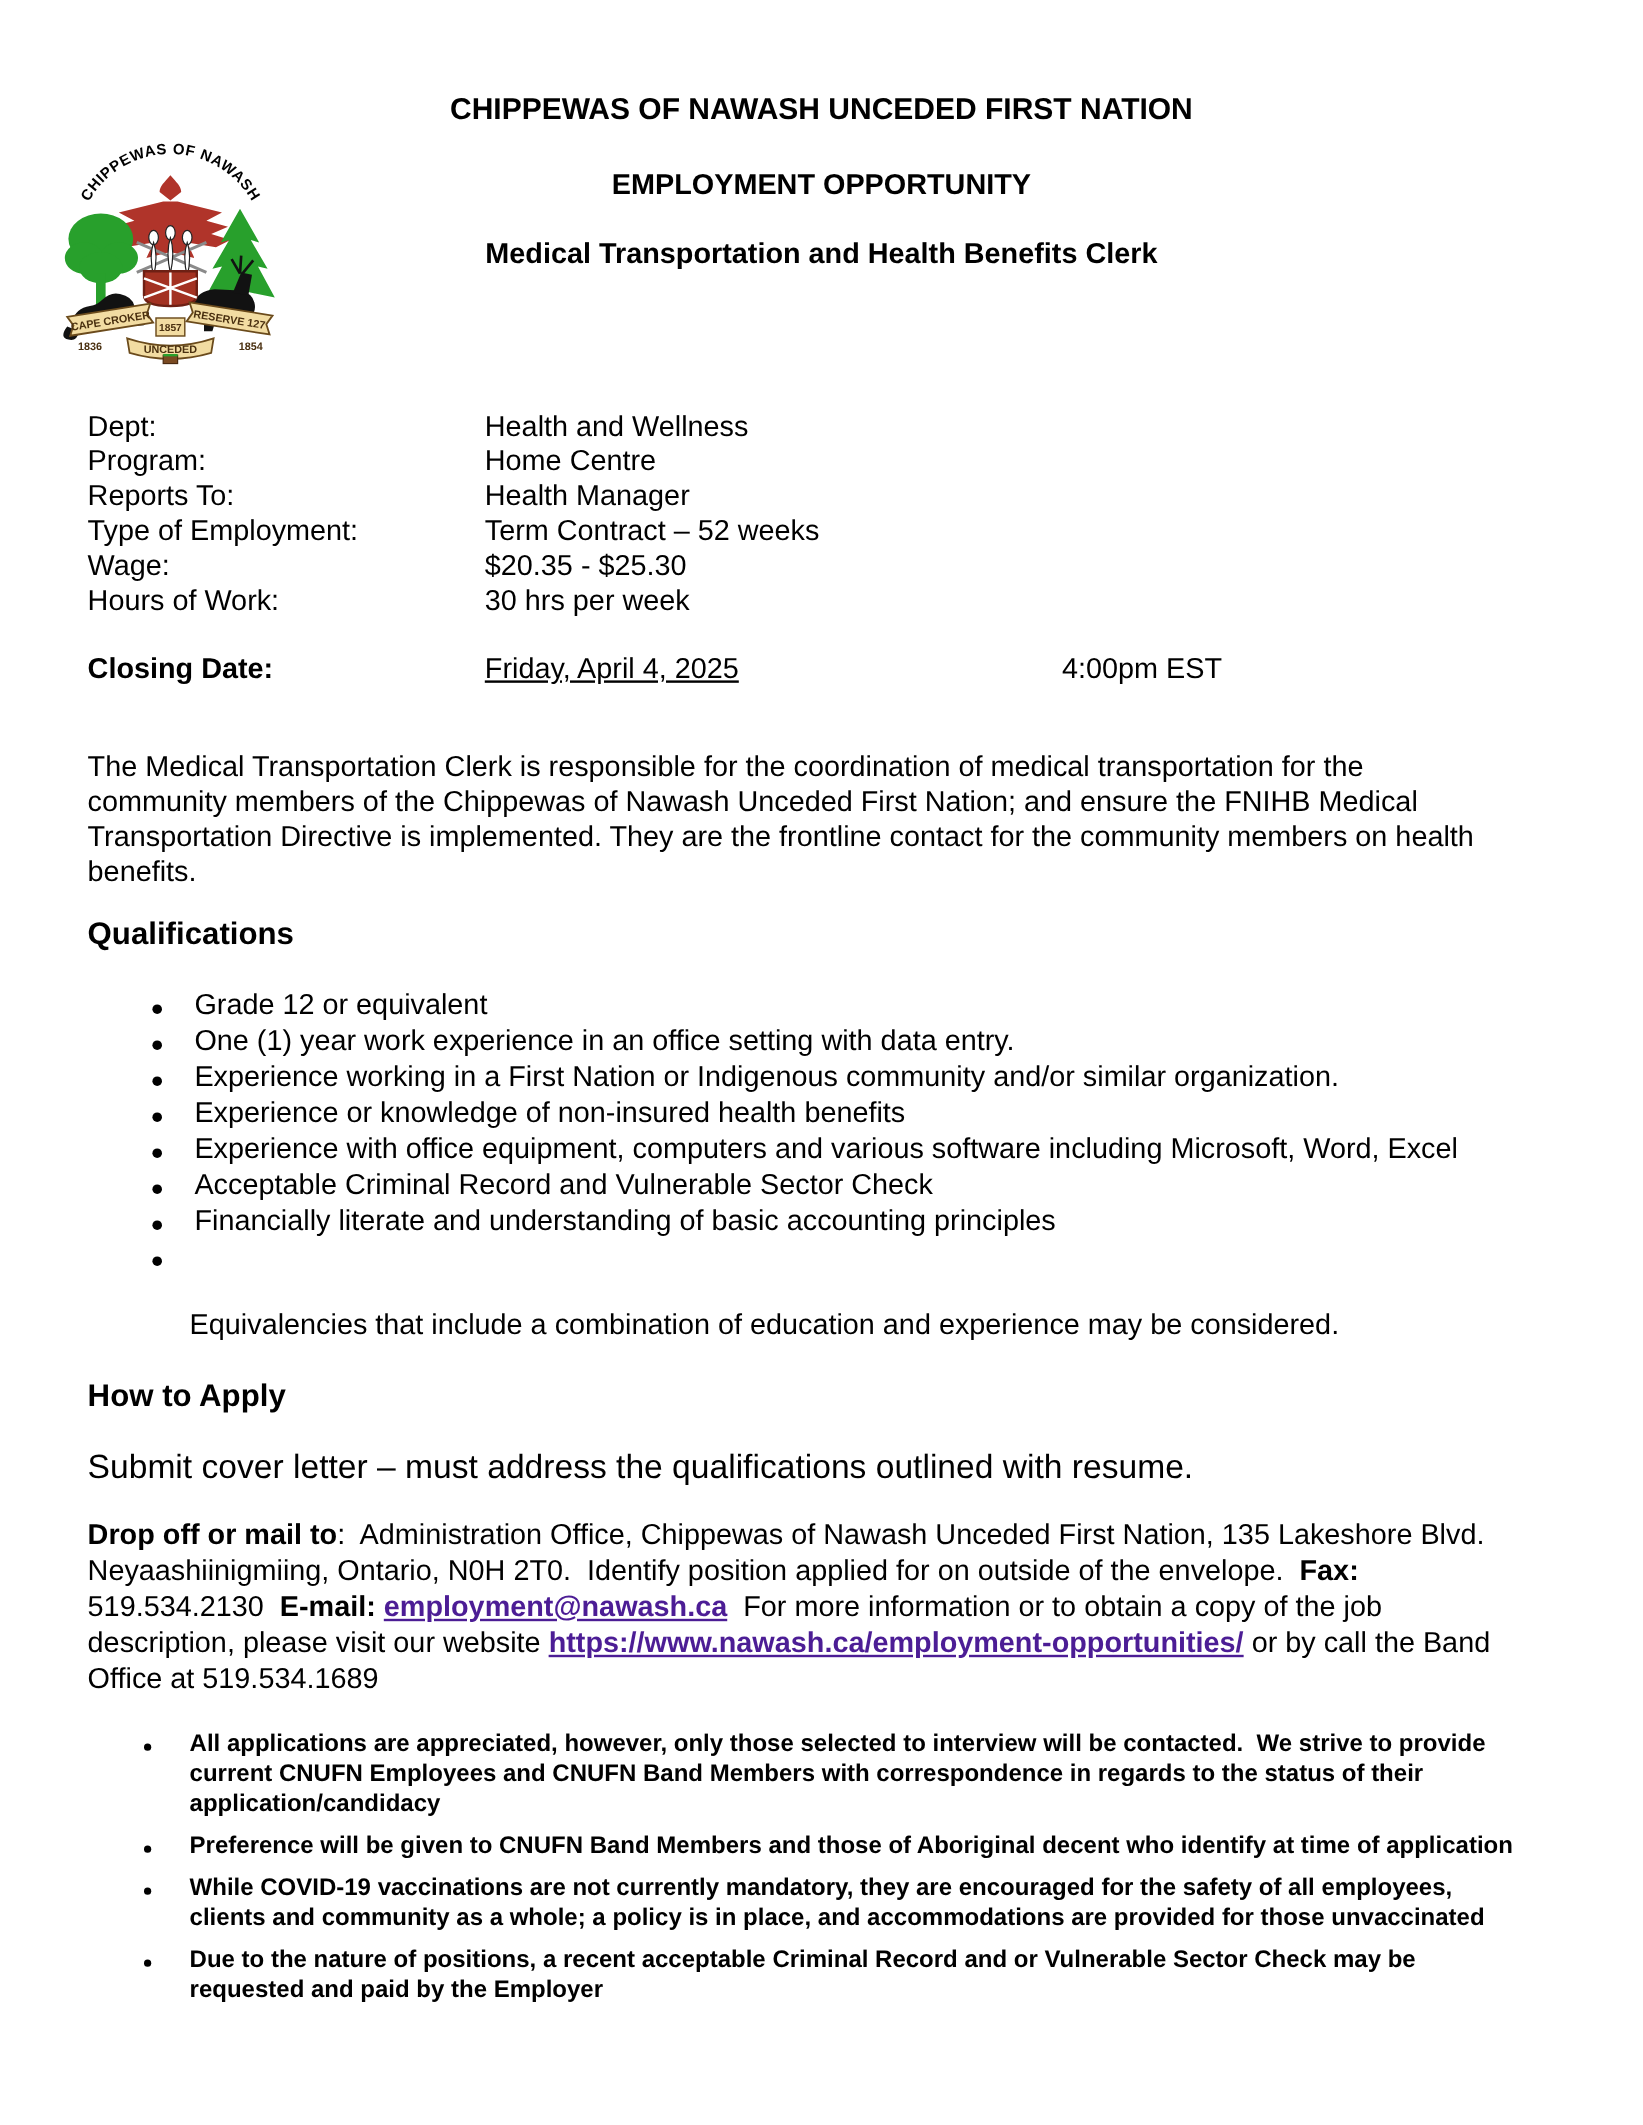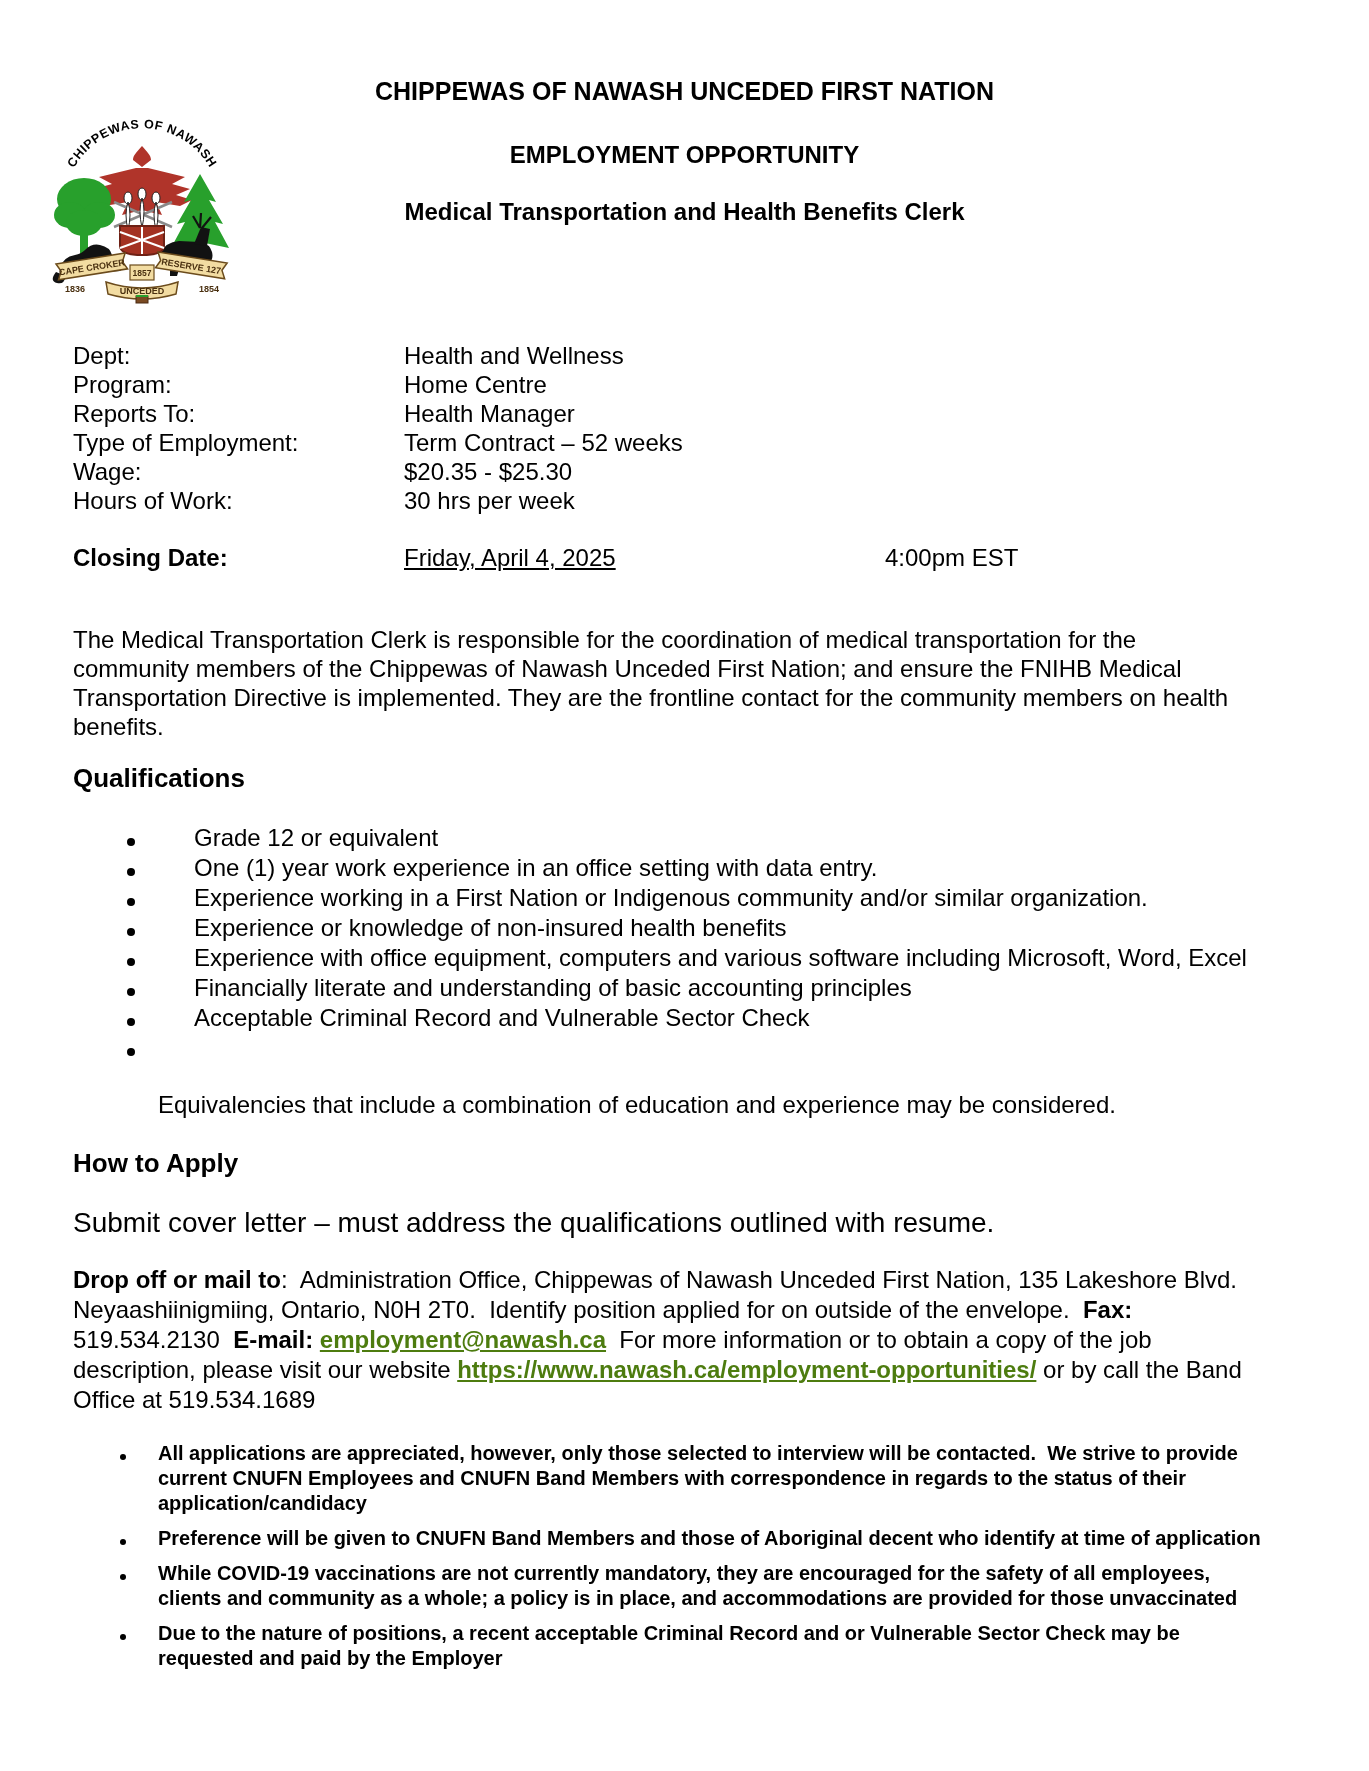--- a/index.html
+++ b/index.html
@@ -32,30 +32,30 @@
   .closing-label { font-weight:bold; width:331px; flex:none; }
   .closing-date { width:481px; flex:none;text-decoration:underline; }
 
   .summary { left:73px; top:625px; width:1224px; font-size:24px; line-height:29px; }
 
   .sec-heading { font-size:26px; font-weight:bold; line-height:32px; }
   .qual-heading { left:73px; top:762px; }
   .apply-heading { left:73px; top:1147px; }
 
   .bullets { left:73px; top:823px; width:1224px; font-size:24px; }
-  .bullet-row { display:flex; height:30px; line-height:30px; padding-left:54px;gap:32px; }
+  .bullet-row { display:flex; height:30px; line-height:30px; padding-left:54px; }
   .bullet-marker { width:35px; flex:none; }
   .dot { display:inline-block; width:8px; height:8px; border-radius:50%; background:#000; margin-top:11px; }
 
   .note { left:158px; top:1090px; width:1140px; font-size:24px; line-height:29px; }
   .submit { left:73px; top:1208px; width:1224px; font-size:28px; line-height:29px; }
 
   .contact { left:73px; top:1265px; width:1232px; font-size:24px; line-height:30px; }
   .seg-bold { font-weight:bold; }
-  .seg-link { color:#4d7c0f; font-weight:bold; text-decoration:underline; cursor:pointer; }
+  .seg-link { color:#4c1d95; font-weight:bold; text-decoration:underline; cursor:pointer; }
 
   .footnotes { left:73px; top:1441px; width:1240px; font-size:20px; font-weight:bold; }
   .foot-row { display:flex; padding-left:47px; margin-bottom:10px; line-height:25px; }
   .foot-marker { width:38px; flex:none; }
   .fdot { display:inline-block; width:6px; height:6px; border-radius:50%; background:#000; margin-top:9px; }
 
   svg text { font-family:"Liberation Sans", sans-serif; }
 </style>
 </head>
 <body>
@@ -193,25 +193,25 @@
     <div class="bullet-row">
       <span class="bullet-marker"><span class="dot"></span></span>
       <span class="txt">Experience or knowledge of non-insured health benefits</span>
     </div>
     <div class="bullet-row">
       <span class="bullet-marker"><span class="dot"></span></span>
       <span class="txt">Experience with office equipment, computers and various software including Microsoft, Word, Excel</span>
     </div>
     <div class="bullet-row">
       <span class="bullet-marker"><span class="dot"></span></span>
+      <span class="txt">Acceptable Criminal Record and Vulnerable Sector Check</span>
+    </div>
+    <div class="bullet-row">
+      <span class="bullet-marker"><span class="dot"></span></span>
       <span class="txt">Financially literate and understanding of basic accounting principles</span>
-    </div>
-    <div class="bullet-row">
-      <span class="bullet-marker"><span class="dot"></span></span>
-      <span class="txt">Acceptable Criminal Record and Vulnerable Sector Check</span>
     </div>
     <div class="bullet-row">
       <span class="bullet-marker"><span class="dot"></span></span>
     </div>
   </div>
 
   <div class="abs note txt">Equivalencies that include a combination of education and experience may be considered.</div>
 
   <div class="abs sec-heading apply-heading txt">How to Apply</div>
   <div class="abs submit txt">Submit cover letter – must address the qualifications outlined with resume.</div>

